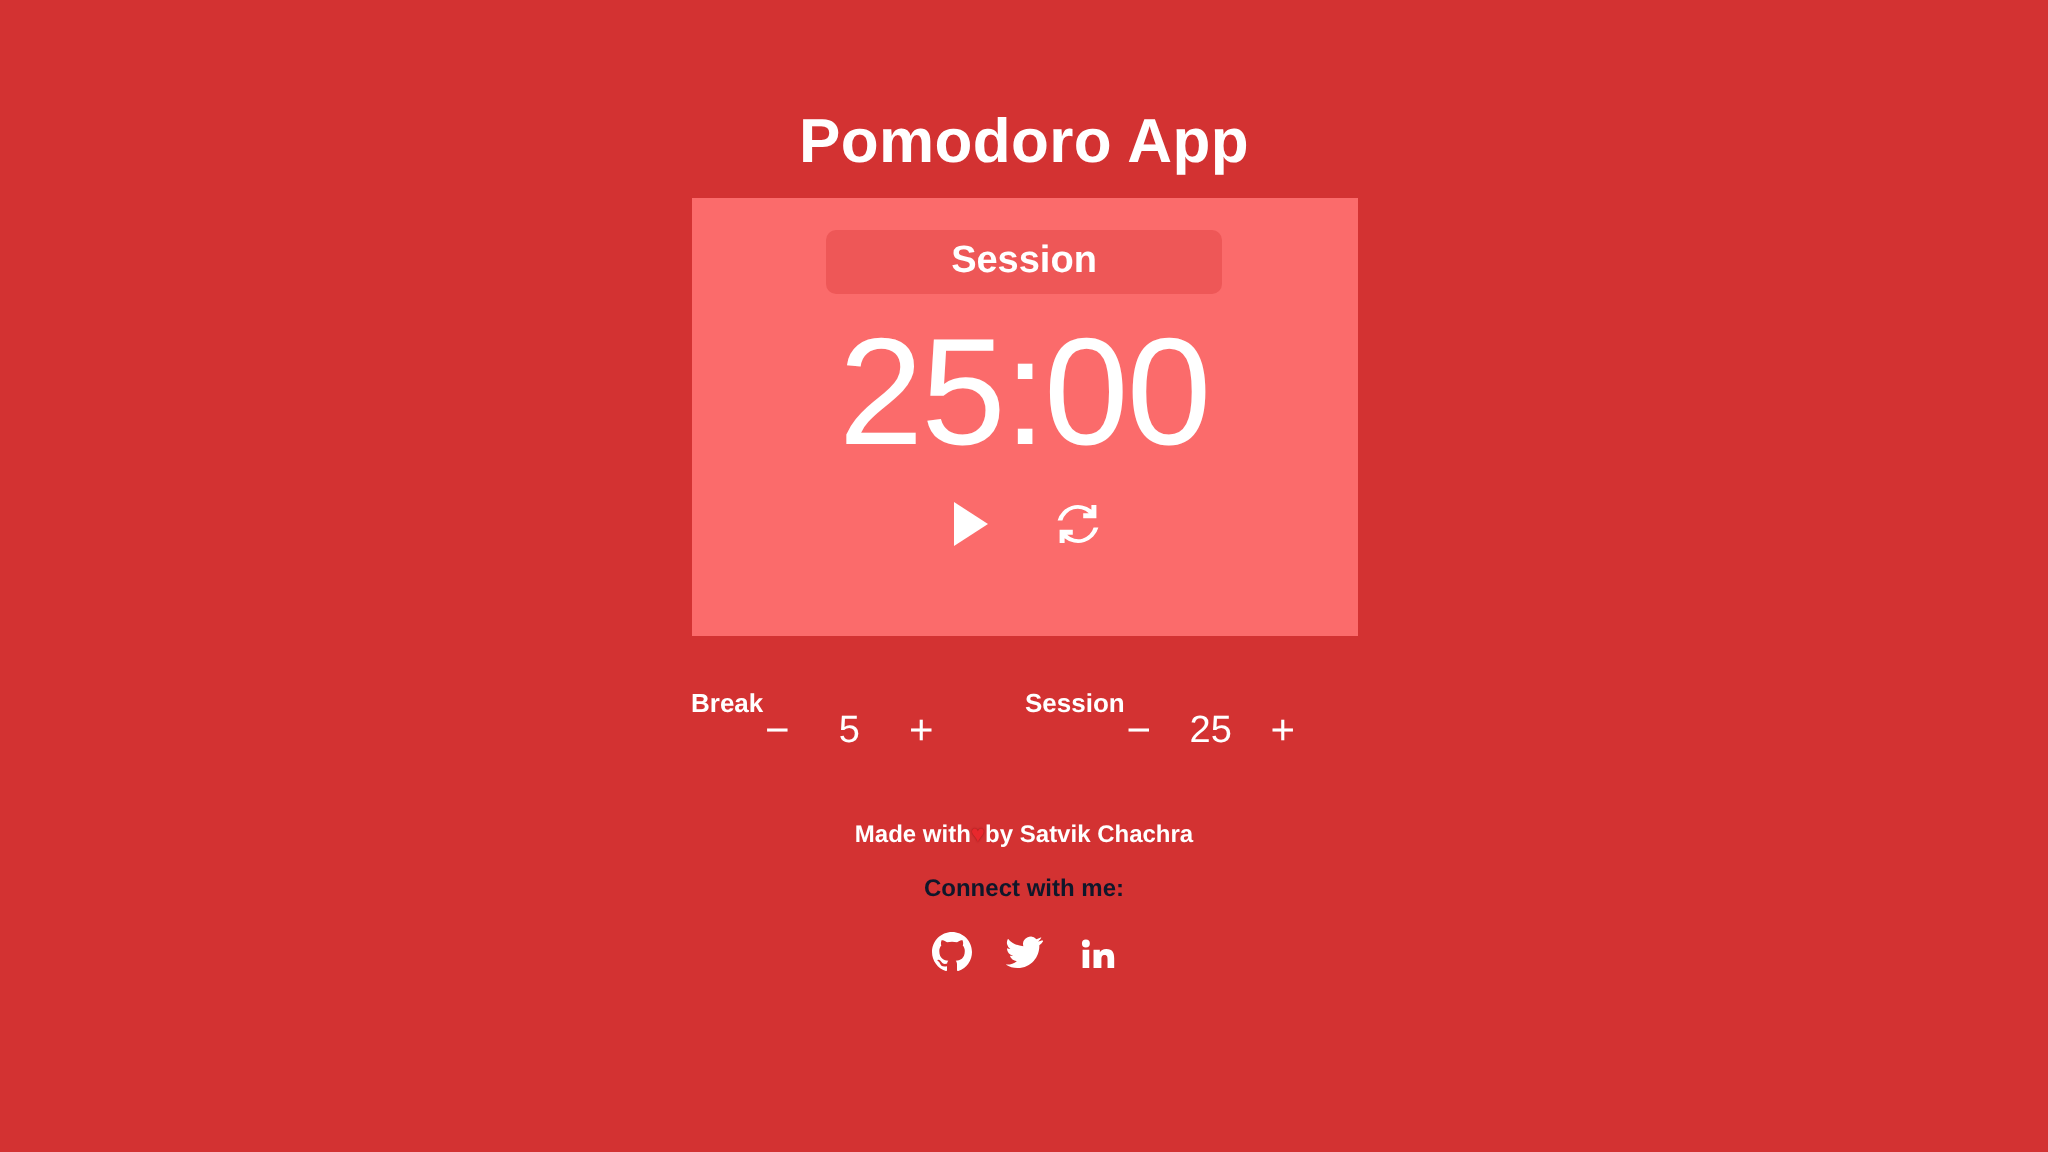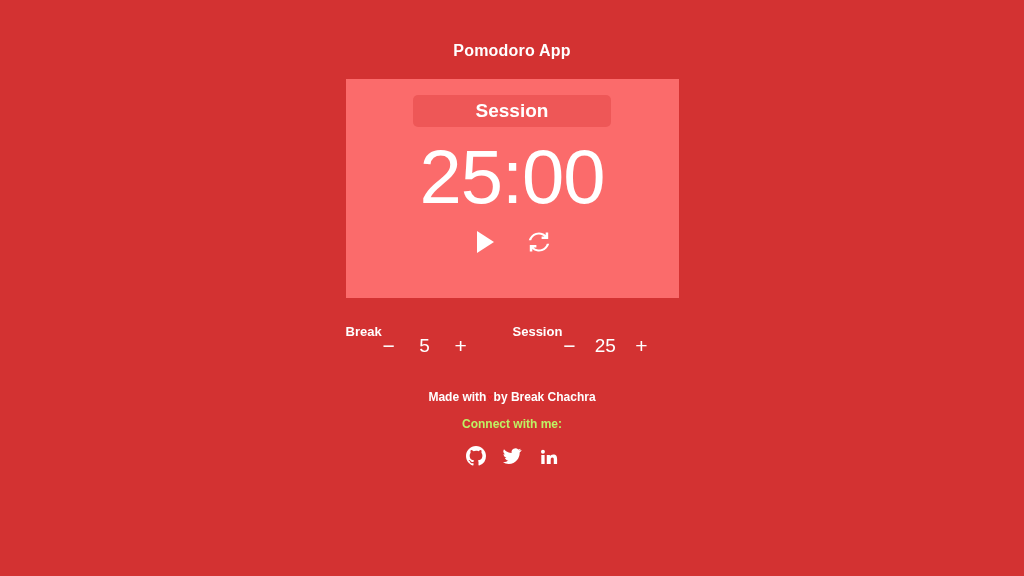--- a/index.html
+++ b/index.html
@@ -18,22 +18,22 @@
   .app {
     width: 1024px;
     height: 576px;
     position: relative;
     display: flex;
     flex-direction: column;
     align-items: center;
   }
 
   .page-title {
-    margin-top: 36px;
-    font-size: 16px;
+    margin-top: 56px;
+    font-size: 31px;
     font-weight: bold;
     letter-spacing: 0.2px;
     line-height: 30px;
     color: #ffffff;
   }
 
   .timer-card {
     margin-top: 13px;
     width: 333px;
     height: 219px;
@@ -160,21 +160,21 @@
     font-size: 12px;
     line-height: 12px;
     color: #e8282d;
     text-shadow: 0 0 1px #8e1414;
   }
 
   .connect-text {
     margin-top: 11px;
     font-size: 12px;
     font-weight: bold;
-    color: #bef264;
+    color: #0f172a;
     line-height: 16px;
   }
 
   .socials {
     margin-top: 14px;
     display: flex;
     align-items: center;
     gap: 16px;
   }
 
@@ -244,21 +244,21 @@
       </div>
     </div>
 
   </div>
 
   <div class="footer">
 
     <div class="made-with">
       <span>Made with</span>
       <span class="heart-icon">♥</span>
-      <span>by Break Chachra</span>
+      <span>by Satvik Chachra</span>
     </div>
 
     <div class="connect-text">Connect with me:</div>
 
     <div class="socials">
 
       <a class="social-link">
         <span>
           <svg width="20" height="20" viewBox="0 0 16 16" aria-hidden="true">
             <path d="M8 0C3.58 0 0 3.58 0 8c0 3.54 2.29 6.53 5.47 7.59.4.07.55-.17.55-.38 0-.19-.01-.82-.01-1.49-2.01.37-2.53-.49-2.69-.94-.09-.23-.48-.94-.82-1.13-.28-.15-.68-.52-.01-.53.63-.01 1.08.58 1.23.82.72 1.21 1.87.87 2.33.66.07-.52.28-.87.51-1.07-1.78-.2-3.64-.89-3.64-3.95 0-.87.31-1.59.82-2.15-.08-.2-.36-1.02.08-2.12 0 0 .67-.21 2.2.82a7.4 7.4 0 0 1 2-.27c.68 0 1.36.09 2 .27 1.53-1.04 2.2-.82 2.2-.82.44 1.1.16 1.92.08 2.12.51.56.82 1.27.82 2.15 0 3.07-1.87 3.75-3.65 3.95.29.25.54.73.54 1.48 0 1.07-.01 1.93-.01 2.2 0 .21.15.46.55.38A8.01 8.01 0 0 0 16 8c0-4.42-3.58-8-8-8z"></path>

